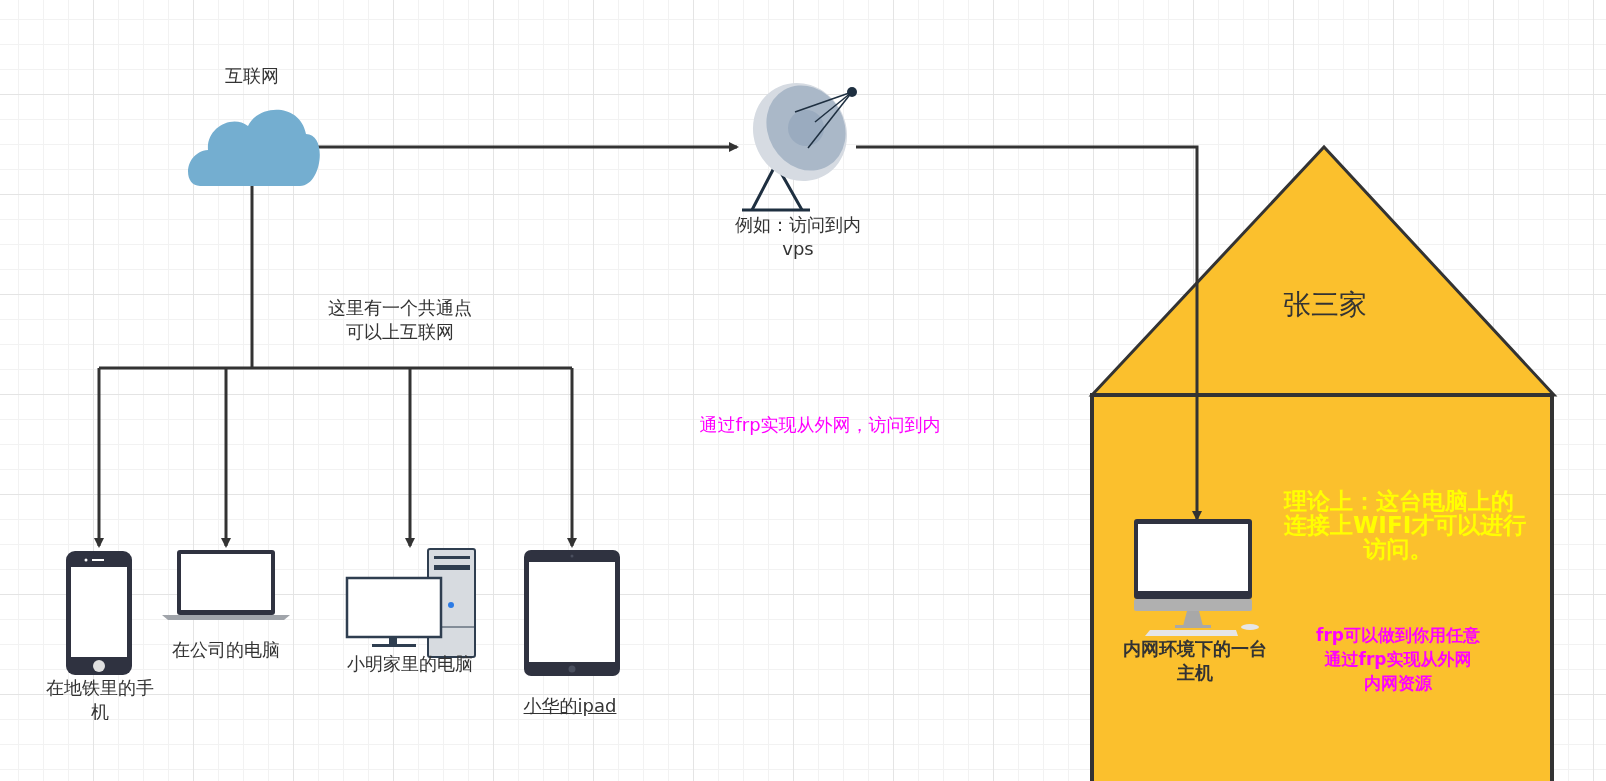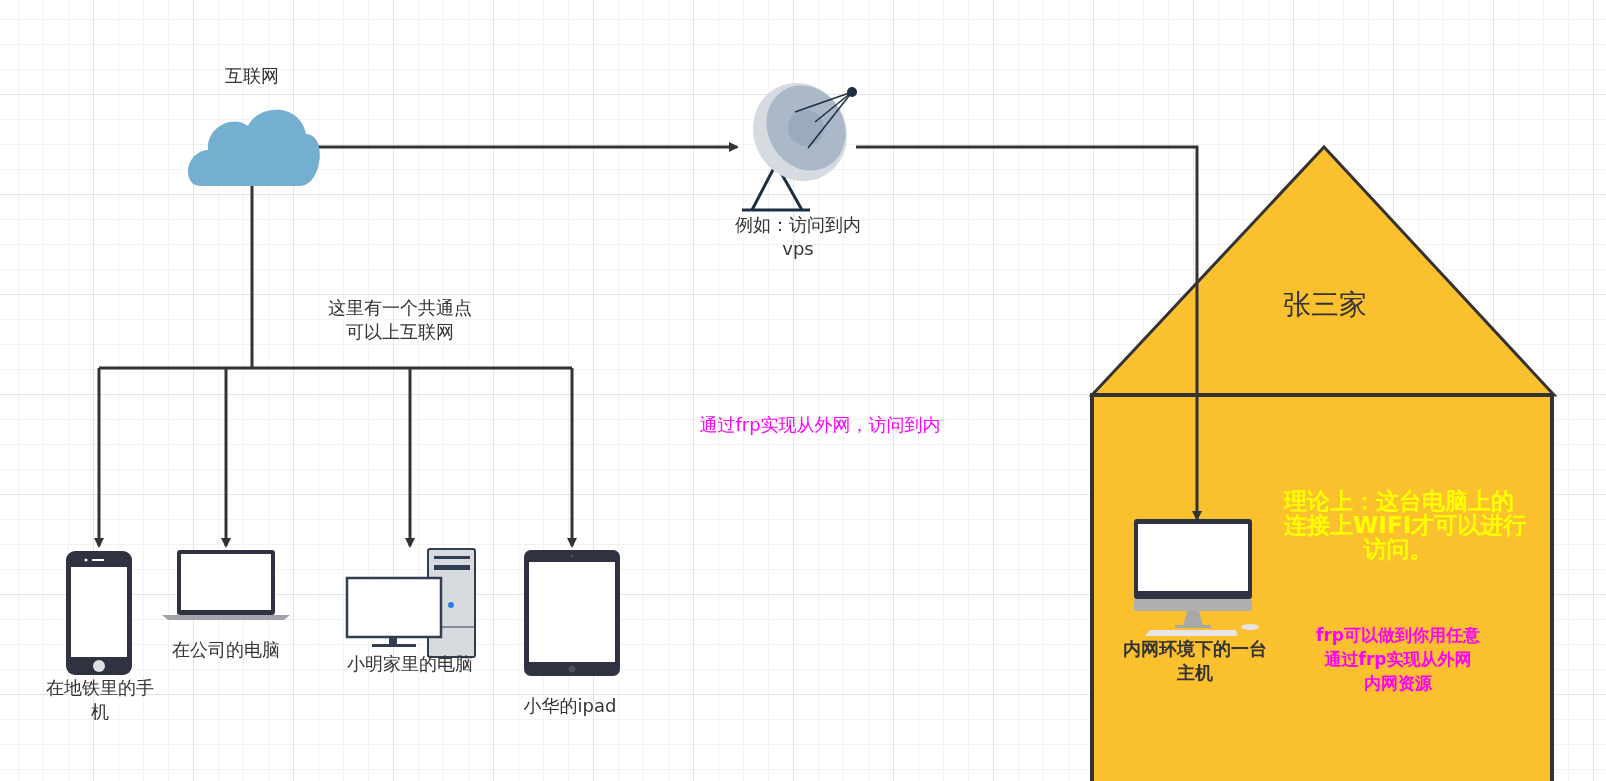--- a/index.html
+++ b/index.html
@@ -123,21 +123,21 @@
 
 <div class="lbl" style="left:20px; top:676px; width:160px;">
   <div>在地铁里的手</div>
   <div>机</div>
 </div>
 
 <div class="lbl" style="left:146px; top:638px; width:160px;">在公司的电脑</div>
 
 <div class="lbl" style="left:322px; top:652px; width:176px;">小明家里的电脑</div>
 
-<div class="lbl" style="left:500px; top:694px; width:140px;">小华的ipad</div>
+<div class="lbl" style="left:500px; top:694px; width:140px;text-decoration:underline;">小华的ipad</div>
 
 <div class="lbl magenta" style="left:660px; top:413px; width:320px;">
   <div>通过frp实现从外网，访问到内</div>
 </div>
 
 <div class="lbl" style="left:1260px; top:288px; width:130px; font-size:28px; line-height:34px;">张三家</div>
 
 <div class="lbl bold" style="left:1102px; top:637px; width:186px;">
   <div>内网环境下的一台</div>
   <div>主机</div>

